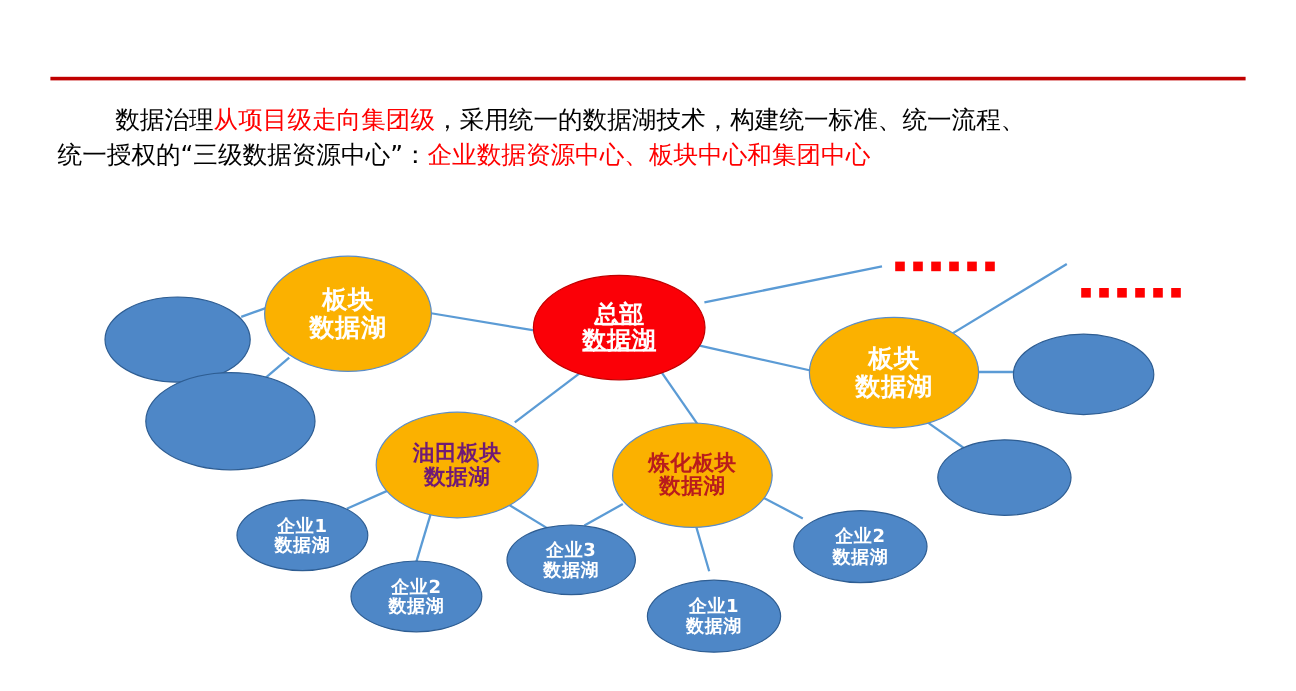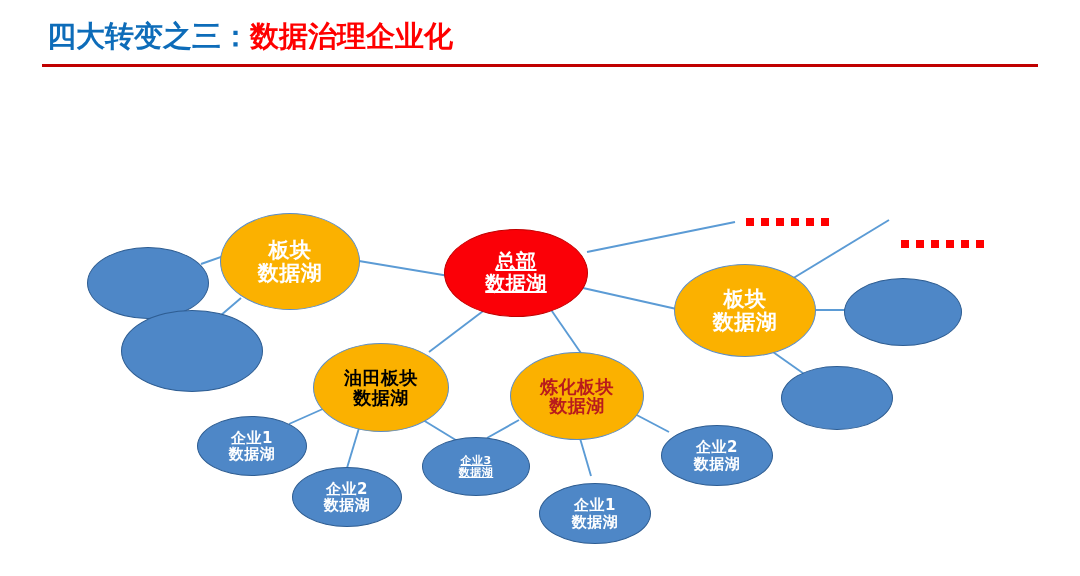--- a/index.html
+++ b/index.html
@@ -102,45 +102,46 @@
     background: #FBB100;
     border: 1.4px solid #5B8DC8;
   }
   .n-red {
     background: #FB0007;
     border: 1.6px solid #C00000;
     color: #ffffff;
     text-decoration: underline;
   }
   .t-white { color: #ffffff; }
-  .t-red   { color: #000000; }
+  .t-red   { color: #701a75; }
   .t-blue  { color: #b91c1c; }
 
   .dots {
     position: absolute;
     display: flex;
     gap: 7px;
   }
   .dots i {
     display: block;
     width: 8px;
     height: 8px;
     background: #FF0000;
   }
 </style>
 </head>
 <body>
 
 <div class="slide">
 
-  <div class="title-block">
-    <span class="title-text title-blue">四大转变之三：</span><span class="title-text title-red">数据治理企业化</span>
+  <div class="title-rule"></div>
+
+  <div class="body-block">
+    <div class="body-line"><span class="ind"></span><span>数据治理</span><span class="red">从项目级走向集团级</span><span>，采用统一的数据湖技术，构建统一标准、统一流程、</span></div>
+    <div class="body-line"><span>统一授权的“三级数据资源中心”：</span><span class="red">企业数据资源中心、板块中心和集团中心</span></div>
   </div>
-  <div class="title-rule"></div>
-
 
   <div class="diagram">
 
     <svg class="edges" viewBox="0 0 1080 396" preserveAspectRatio="none">
       <g stroke="#5B9BD5" stroke-width="1.9" fill="none">
 
         <line x1="184" y1="84" x2="218" y2="72"></line>
 
         <line x1="336" y1="80" x2="432" y2="96"></line>
 
@@ -208,21 +209,21 @@
     <div class="node n-blue" style="left:180px; top:236px; width:110px; height:60px; font-size:15px;">
       <span class="ln">企业1</span>
       <span class="ln">数据湖</span>
     </div>
 
     <div class="node n-blue" style="left:275px; top:287px; width:110px; height:60px; font-size:15px;">
       <span class="ln">企业2</span>
       <span class="ln">数据湖</span>
     </div>
 
-    <div class="node n-blue" style="left:405px; top:257px; width:108px; height:59px; font-size:11px;text-decoration:underline;">
+    <div class="node n-blue" style="left:405px; top:257px; width:108px; height:59px; font-size:15px;">
       <span class="ln">企业3</span>
       <span class="ln">数据湖</span>
     </div>
 
     <div class="node n-blue" style="left:522px; top:303px; width:112px; height:61px; font-size:15px;">
       <span class="ln">企业1</span>
       <span class="ln">数据湖</span>
     </div>
 
     <div class="node n-blue" style="left:644px; top:245px; width:112px; height:61px; font-size:15px;">

